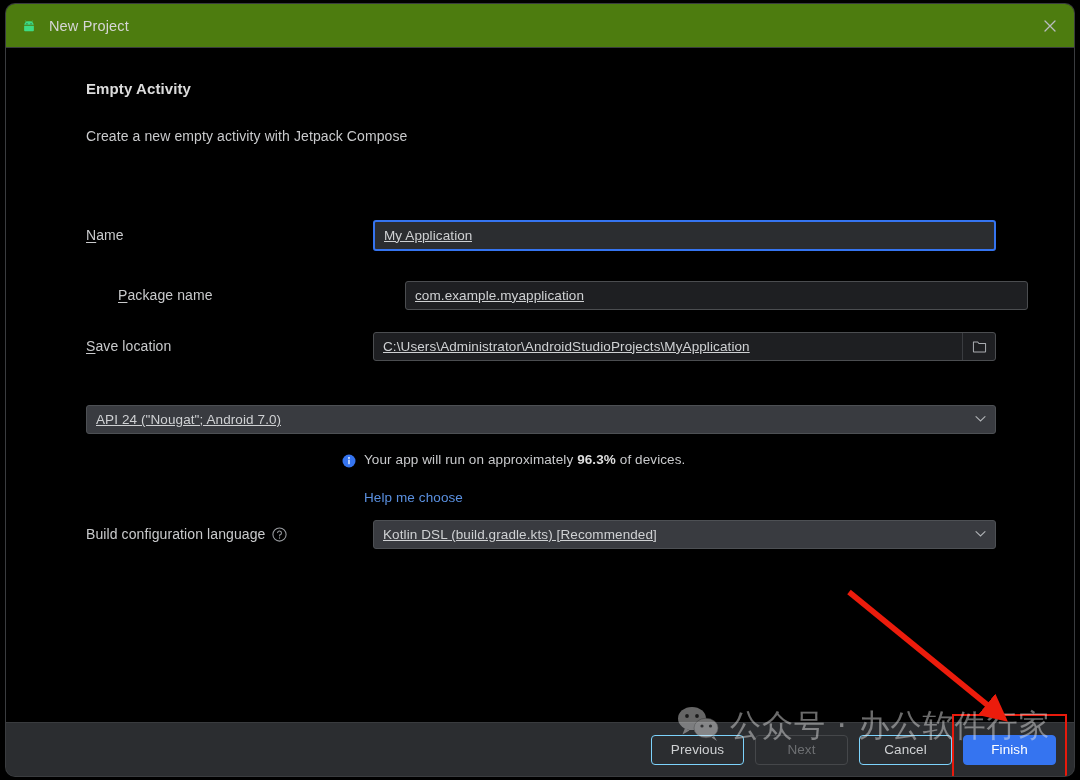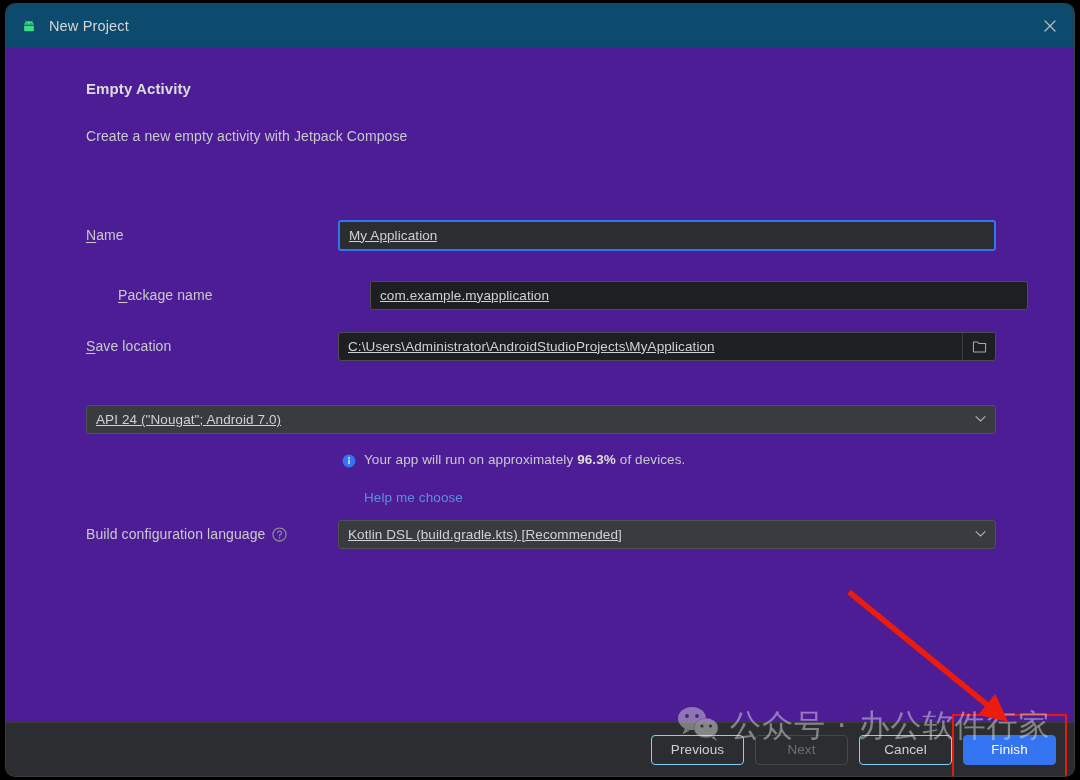--- a/index.html
+++ b/index.html
@@ -31,21 +31,21 @@
     background: #2b2d30;
     border-radius: 9px;
     box-shadow: 0 0 0 1px #3a3c3f;
     overflow: hidden;
   }
 
   
   .titlebar {
     position: relative;
     height: 43px;
-    background: #0c4a6e;
+    background: #4d7c0f;
     border-bottom: 1px solid #393b3e;
     display: flex;
     align-items: center;
   }
   .android-icon {
     margin-left: 14px;
     width: 18px;
     height: 18px;
     display: block;
   }
@@ -64,21 +64,21 @@
     display: flex;
     align-items: center;
     justify-content: center;
   }
   .close-btn svg { display:block; }
 
   
   .dialog-body {
     position: relative;
     height: 674px;
-    background: #4c1d95;
+    background: #000000;
   }
 
   .heading {
     position: absolute;
     left: 80px;
     top: 32px;
     font-size: 15px;
     font-weight: bold;
     color: #dcdcdc;
     letter-spacing: .1px;
@@ -93,20 +93,21 @@
   }
 
   
   .row {
     position: absolute;
     left: 80px;
     width: 910px;
     height: 30px;
     display: flex;
     align-items: center;
+    gap: 35px;
   }
   .row .label {
     width: 252px;
     flex: 0 0 252px;
     font-size: 14px;
     color: #c9cacc;
     letter-spacing: .1px;
     display: flex;
     align-items: center;
     gap: 6px;

